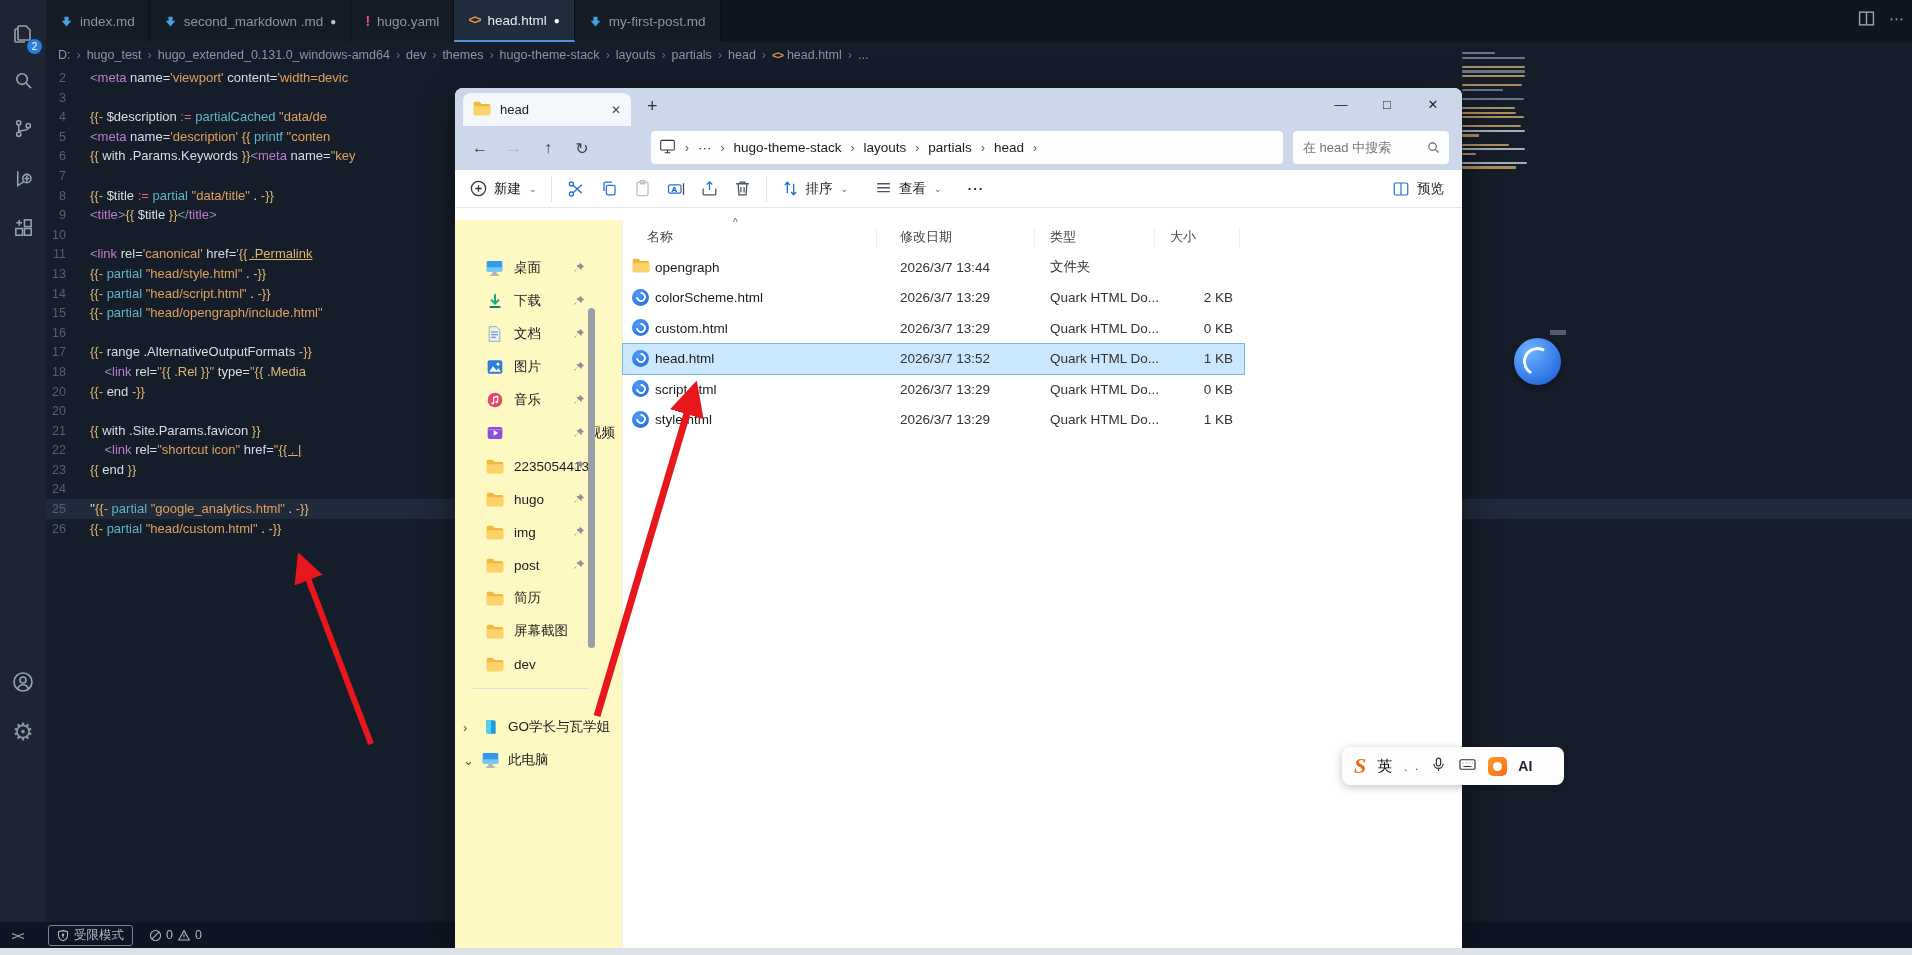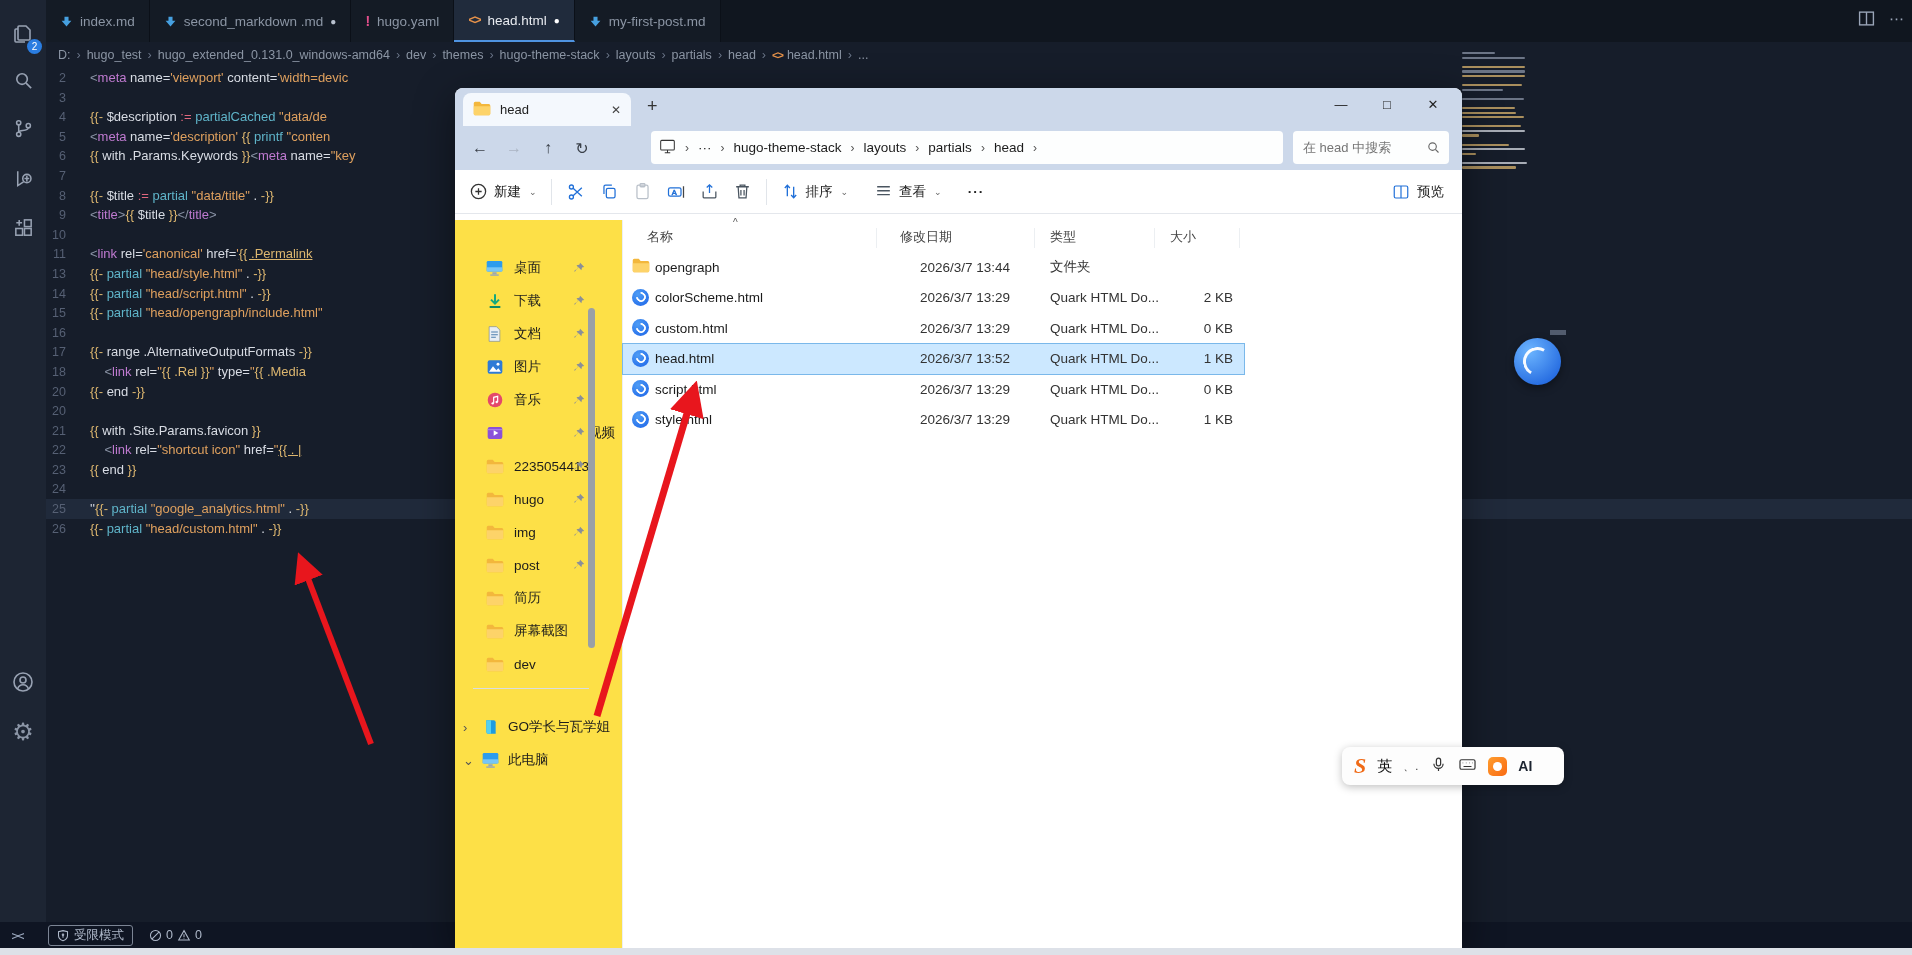--- a/index.html
+++ b/index.html
@@ -47,40 +47,40 @@
   .newtab{position:absolute;left:192px;top:8px;color:#333;font-size:18px;font-weight:300;}
   .wctrls{position:absolute;right:6px;top:0;display:flex;}
   .wctrl{width:46px;height:32px;display:flex;align-items:center;justify-content:center;color:#222;font-size:13px;}
   .addrrow{position:absolute;left:0;top:38px;width:100%;height:44px;background:#ccd8ea;display:flex;align-items:center;}
   .navbtn{width:34px;text-align:center;color:#3a4049;font-size:16px;}
   .navbtn.disabled{color:#aab4c2;}
   .crumbpill{position:absolute;left:196px;top:43px;width:632px;height:33px;background:#fdfefe;border-radius:4px;display:flex;align-items:center;font-size:13.5px;color:#1c1c1c;padding:0 8px;}
   .crumbpill .csep{margin:0 9px;color:#555;font-size:12px;}
   .searchpill{position:absolute;left:838px;top:43px;width:156px;height:33px;background:#fdfefe;border-radius:4px;display:flex;align-items:center;padding:0 8px;}
   .searchpill input{border:none;outline:none;flex:1;font-size:13px;color:#333;background:transparent;width:100px;}
-  .toolbar{position:absolute;left:0;top:82px;width:100%;height:44px;background:#fff;border-bottom:1px solid #e4e7ec;display:flex;align-items:center;}
+  .toolbar{position:absolute;left:0;top:82px;width:100%;height:38px;background:#fff;border-bottom:1px solid #e4e7ec;display:flex;align-items:center;}
   .tbtn{display:flex;align-items:center;gap:6px;margin-left:14px;color:#222;font-size:13.5px;}
   .tsep{width:1px;height:26px;background:#e1e5ea;margin-left:14px;}
   .chev{font-size:9px;color:#666;margin-left:2px;}
   .tpreview{position:absolute;right:18px;display:flex;align-items:center;gap:7px;font-size:13.5px;color:#222;}
-  .sidebar{position:absolute;left:0;top:132px;width:184px;bottom:0;background:#fde047;}
+  .sidebar{position:absolute;left:0;top:132px;width:184px;bottom:0;background:#fef9c3;}
   .sitem{position:absolute;left:0;width:160px;height:30px;display:flex;align-items:center;gap:10px;font-size:13.5px;color:#1c1c1c;padding-left:30px;}
   .sitem .pin{position:absolute;left:118px;}
   .streeitem{position:absolute;left:0;width:160px;height:30px;display:flex;align-items:center;gap:8px;font-size:13.5px;color:#1c1c1c;padding-left:8px;overflow:hidden;white-space:nowrap;}
   .sb-sep{position:absolute;left:18px;width:116px;height:1px;background:#d9dde3;}
   .sb-scroll{position:absolute;left:133px;top:220px;width:7px;height:340px;background:#9aa0a6;border-radius:4px;}
   .panesep{position:absolute;left:167px;top:132px;bottom:0;width:1px;background:#eceff2;}
   .filelist{position:absolute;left:168px;top:132px;right:0;bottom:0;background:#fff;}
   .fhdr{position:absolute;top:4px;left:0;right:0;height:26px;font-size:13px;color:#444;}
   .fhdr .hcol{position:absolute;top:4px;border-right:1px solid #eceff2;height:20px;}
   .sortasc{position:absolute;left:110px;top:-7px;color:#555;font-size:10px;}
   .frow{position:absolute;left:0;width:621px;height:30px;display:flex;align-items:center;font-size:13.5px;color:#1b1b1b;}
   .frow.selected{background:#cce8ff;outline:1.5px solid #7ab8ea;}
   .fcell-name{position:absolute;left:32px;text-align:right;}
-  .fcell-date{position:absolute;left:277px;color:#333;margin-left:20px;}
+  .fcell-date{position:absolute;left:277px;color:#333;}
   .fcell-type{position:absolute;left:427px;color:#333;}
   .fcell-size{position:absolute;left:530px;width:80px;text-align:right;color:#333;}
   .ficon{position:absolute;left:8px;width:18px;height:18px;}
 
   .quark{width:17px;height:17px;border-radius:50%;background:radial-gradient(circle at 35% 30%,#4f9df5,#1b63e8);position:relative;}
   .quark::after{content:"";position:absolute;inset:3.5px;border:2.4px solid #fff;border-radius:50%;border-left-color:transparent;transform:rotate(40deg);}
   .pin svg{display:block;}
 
   
   .imetray{position:absolute;left:1342px;top:747px;width:222px;height:38px;background:#fdfdfd;border-radius:8px;box-shadow:0 2px 8px rgba(0,0,0,.25);display:flex;align-items:center;z-index:5;gap:11px;padding:0 12px;}

